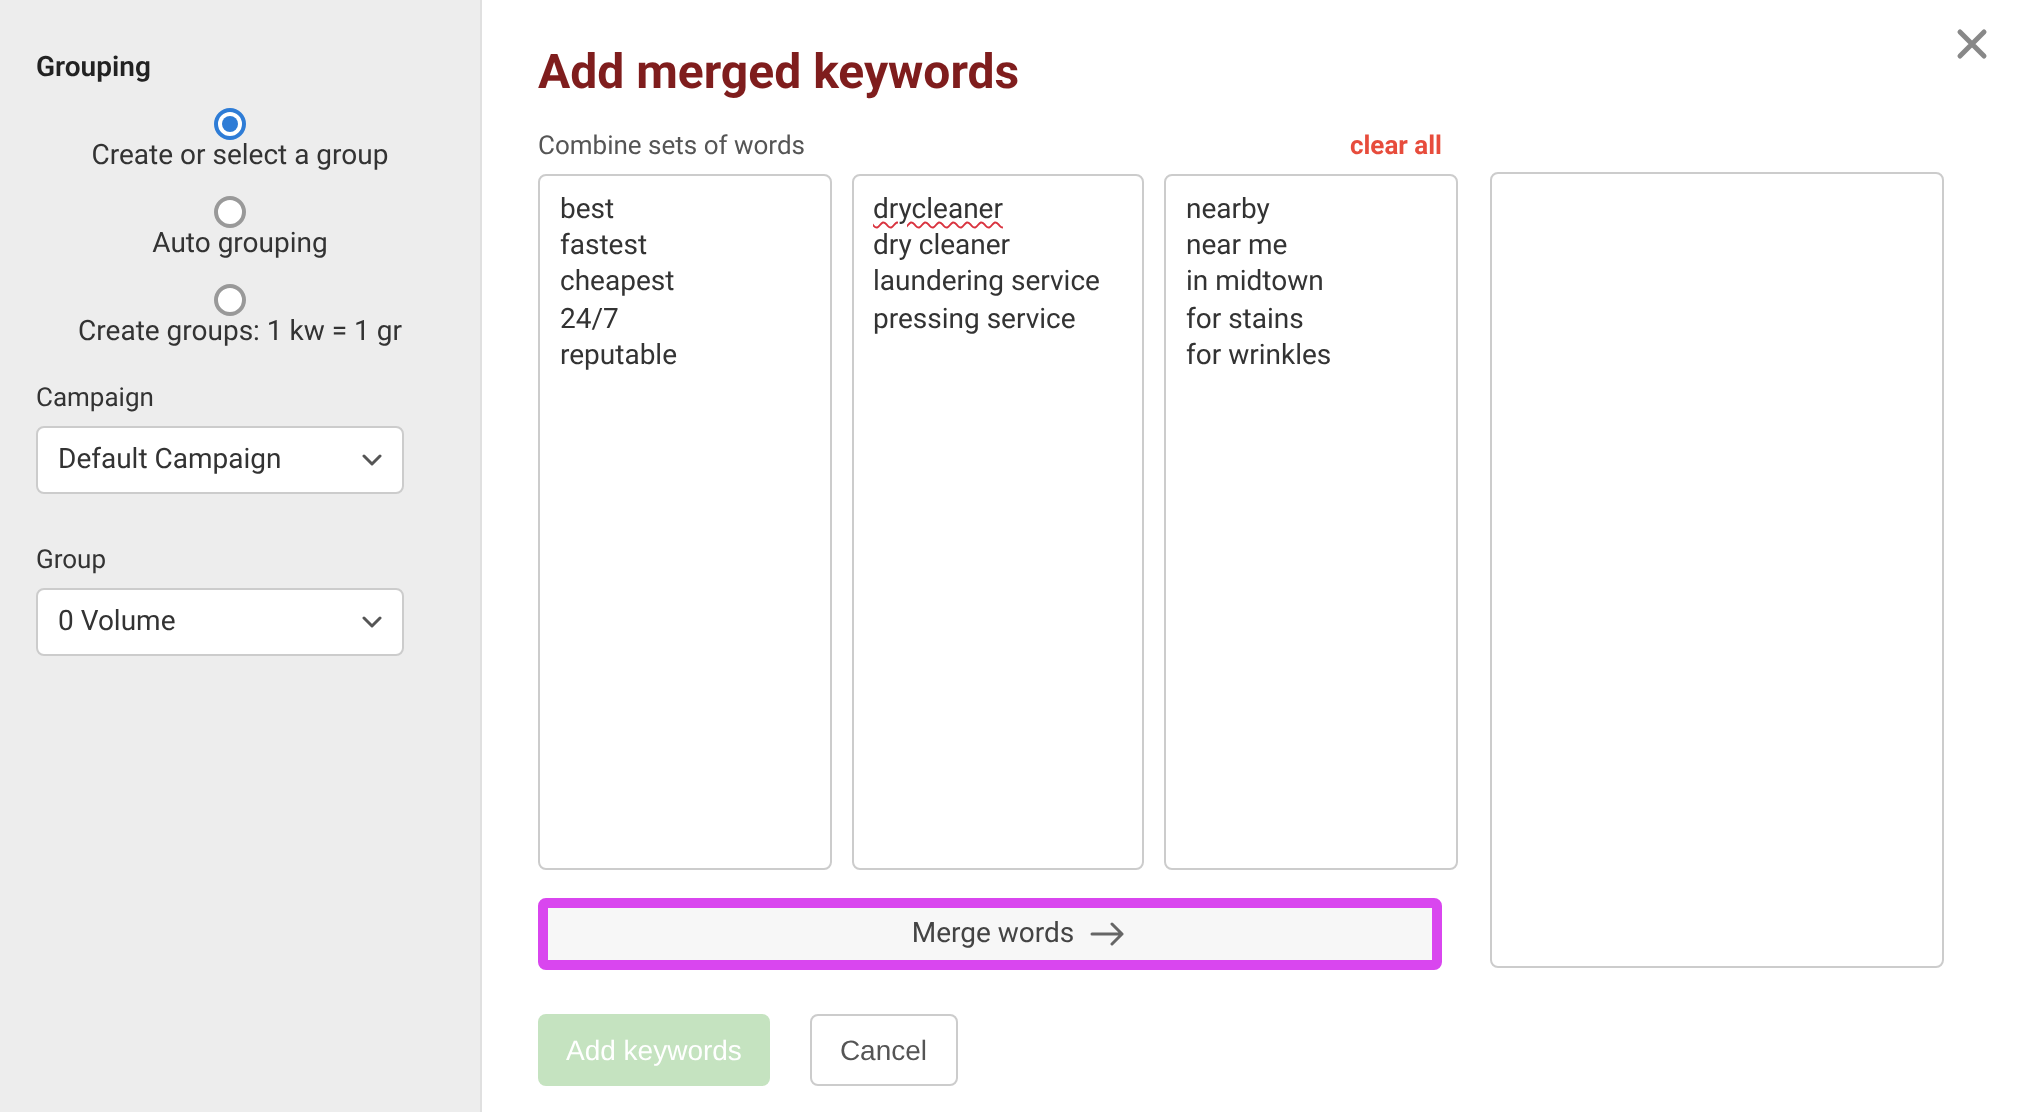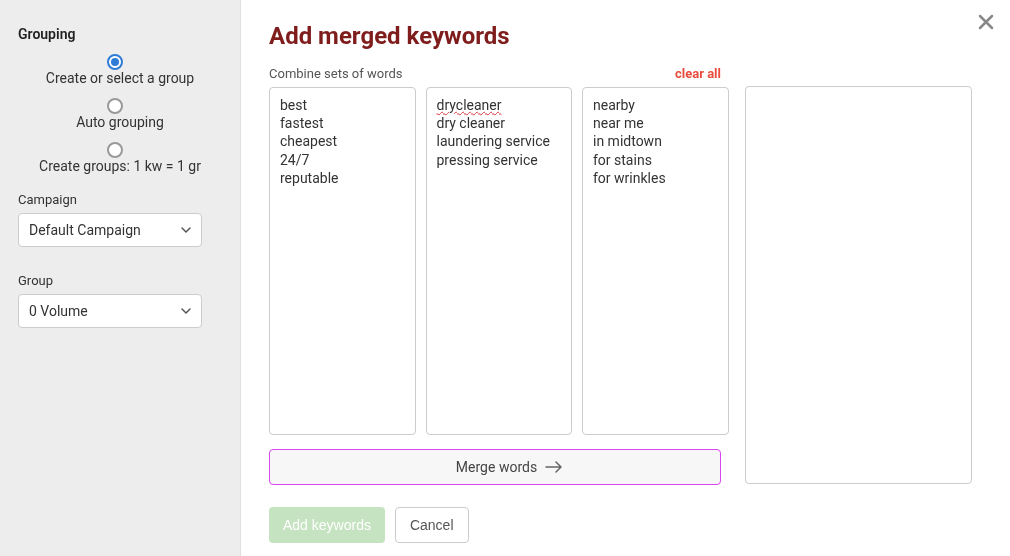--- a/index.html
+++ b/index.html
@@ -153,37 +153,37 @@
       width: 227px;
       height: 398px;
       border: 1px solid #ccc;
       border-radius: 4px;
       background: #fff;
       margin-left: 16px;
     }
     .merge-btn {
       width: 452px;
       height: 36px;
-      border: 1px solid #d946ef;
+      border: 5px solid #d946ef;
       border-radius: 4px;
       background: #f7f7f7;
       margin-top: 14px;
       display: flex;
       align-items: center;
       justify-content: center;
       gap: 8px;
       cursor: pointer;
       font-size: 14px;
       color: #444;
       padding-left: 29px;
     }
     .merge-btn svg { display: block; }
     .bottom-row {
       display: flex;
-      gap: 10px;
+      gap: 20px;
       margin-top: 22px;
     }
     .btn-primary {
       background: #c5e3c0;
       color: #fff;
       border: none;
       border-radius: 4px;
       padding: 9px 14px;
       font-size: 14px;
       cursor: pointer;

